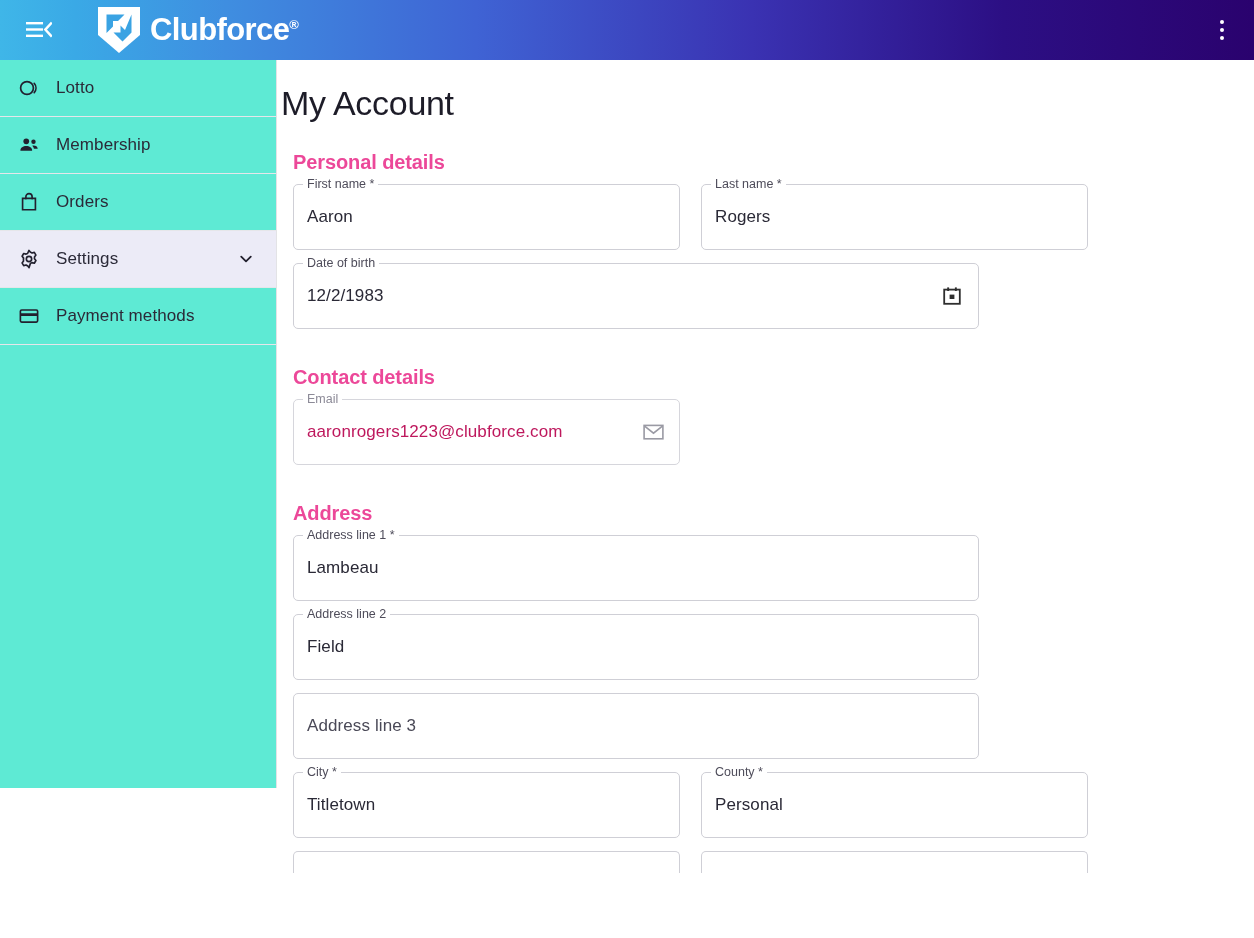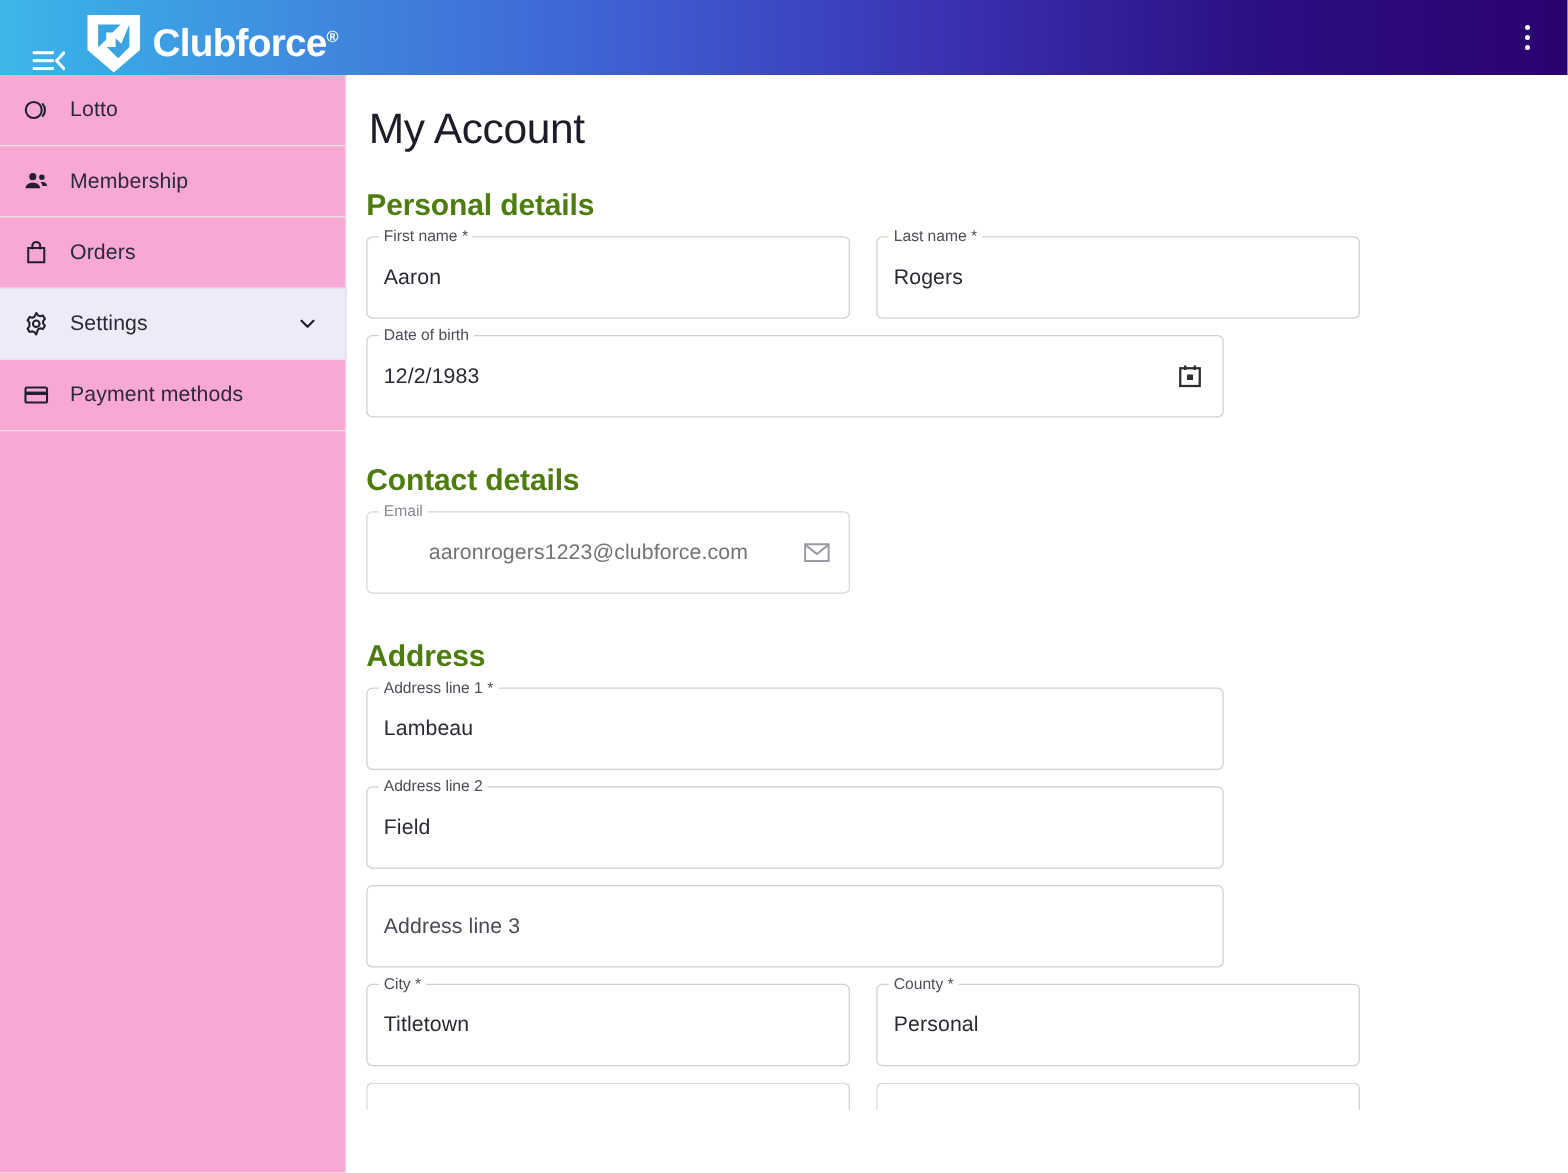--- a/index.html
+++ b/index.html
@@ -13,22 +13,23 @@
     -webkit-font-smoothing: antialiased;
   }
 
   
   .topbar {
     position: absolute; top: 0; left: 0;
     width: 1254px; height: 60px;
     background: linear-gradient(90deg,
         #3fb6e8 0%, #3aa9e6 6%, #3f8ee0 18%,
         #3f63d4 38%, #3a32b2 60%, #2c0f84 80%, #2a026e 100%);
-    display: flex; align-items: flex-end;
+    display: flex; align-items: center;
     z-index: 20;
+    gap: 28px;
   }
   .hamburger {
     width: 26px; height: 22px;
     margin-left: 26px; margin-right: 10px;
     position: relative; cursor: pointer;
     display: flex; align-items: center;
   }
   .hamburger svg { display: block; }
 
   .logo-wrap {
@@ -60,22 +61,22 @@
     padding: 3px 0; cursor: pointer;
   }
   .kebab i {
     display: block; width: 4px; height: 4px;
     background: #ffffff; border-radius: 50%;
   }
 
   
   .sidebar {
     position: absolute; top: 60px; left: 0;
-    width: 277px; height: 878px;
-    background: #f9a8d4;
+    width: 277px; height: 728px;
+    background: #5eead4;
     border-right: 1px solid #e3e3e6;
     z-index: 10;
   }
   .nav-item {
     display: flex; align-items: center;
     height: 57px; padding-left: 16px;
     border-bottom: 1px solid #e6e6ea;
     cursor: pointer; position: relative;
     color: #28263b;
   }
@@ -103,26 +104,26 @@
     position: absolute; top: 60px; left: 278px;
     width: 976px; height: 878px;
     background: #ffffff;
     overflow: hidden;
     padding: 0 0 0 0;
   }
   .page-title {
     font-size: 34px;
     color: #1d1c28;
     font-weight: normal;
-    margin: 24px 0 0 17px;
+    margin: 24px 0 0 3px;
     letter-spacing: -0.3px;
   }
   .section-title {
-    font-size: 24px;
-    color: #4d7c0f;
+    font-size: 20px;
+    color: #ec4899;
     margin: 28px 0 10px 15px;
     letter-spacing: -0.1px;
   }
   .section-title.tight { margin-top: 24px; }
 
   .row {
     display: flex;
     margin-left: 15px;
     gap: 21px;
   }
@@ -162,21 +163,21 @@
   .field.disabled .field-legend { color: #8c8a97; }
   .req { color: #4e4c5a; }
 
   .field-value {
     font-size: 17px;
     color: #2a2936;
     line-height: 20px;
     letter-spacing: 0.1px;
   }
   .field-value.placeholder { color: #4a4957; }
-  .field.disabled .field-value { color: #737373; margin-left: 36px; }
+  .field.disabled .field-value { color: #be185d; }
 
   .field-suffix {
     position: absolute;
     right: 14px; top: 50%;
     transform: translateY(-50%);
     width: 24px; height: 24px;
     display: flex; align-items: center; justify-content: center;
     cursor: pointer;
   }
   .field.disabled .field-suffix { cursor: default; }

